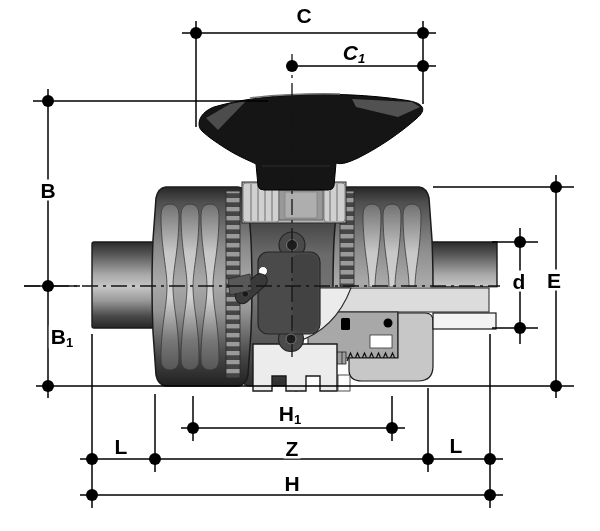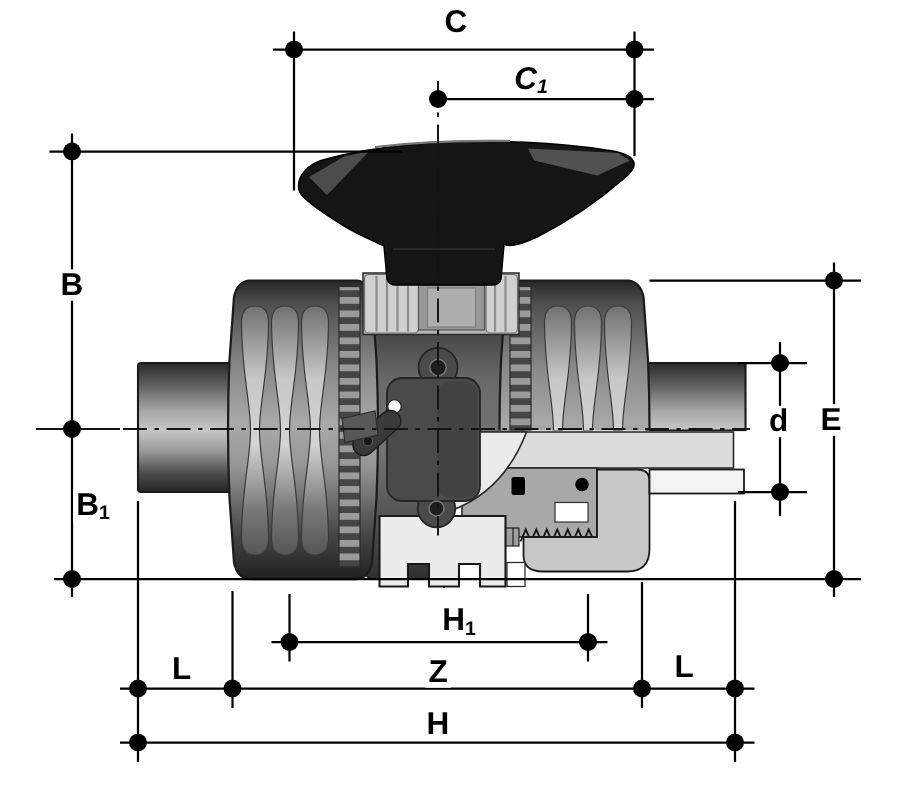--- a/index.html
+++ b/index.html
@@ -197,19 +197,19 @@
         <circle cx="490" cy="495" r="6"></circle>
   </g>
 </svg>
 
 <div class="dim-label" style="left:304px;top:15px;">C</div>
 <div class="dim-label" style="left:354px;top:53px;font-style:italic;"><span>C</span><span class="sub">1</span></div>
 <div class="dim-label" style="left:48px;top:190px;">B</div>
 <div class="dim-label" style="left:62px;top:337px;"><span>B</span><span class="sub">1</span></div>
 <div class="dim-label" style="left:519px;top:281px;">d</div>
 <div class="dim-label" style="left:554px;top:280px;">E</div>
-<div class="dim-label" style="left:290px;top:414px;margin-left:16px;"><span>H</span><span class="sub">1</span></div>
+<div class="dim-label" style="left:290px;top:414px;"><span>H</span><span class="sub">1</span></div>
 <div class="dim-label" style="left:292px;top:448px;">Z</div>
 <div class="dim-label" style="left:292px;top:483px;">H</div>
 <div class="dim-label" style="left:121px;top:446px;">L</div>
 <div class="dim-label" style="left:456px;top:445px;">L</div>
 
 </div>
 
 </body></html>

